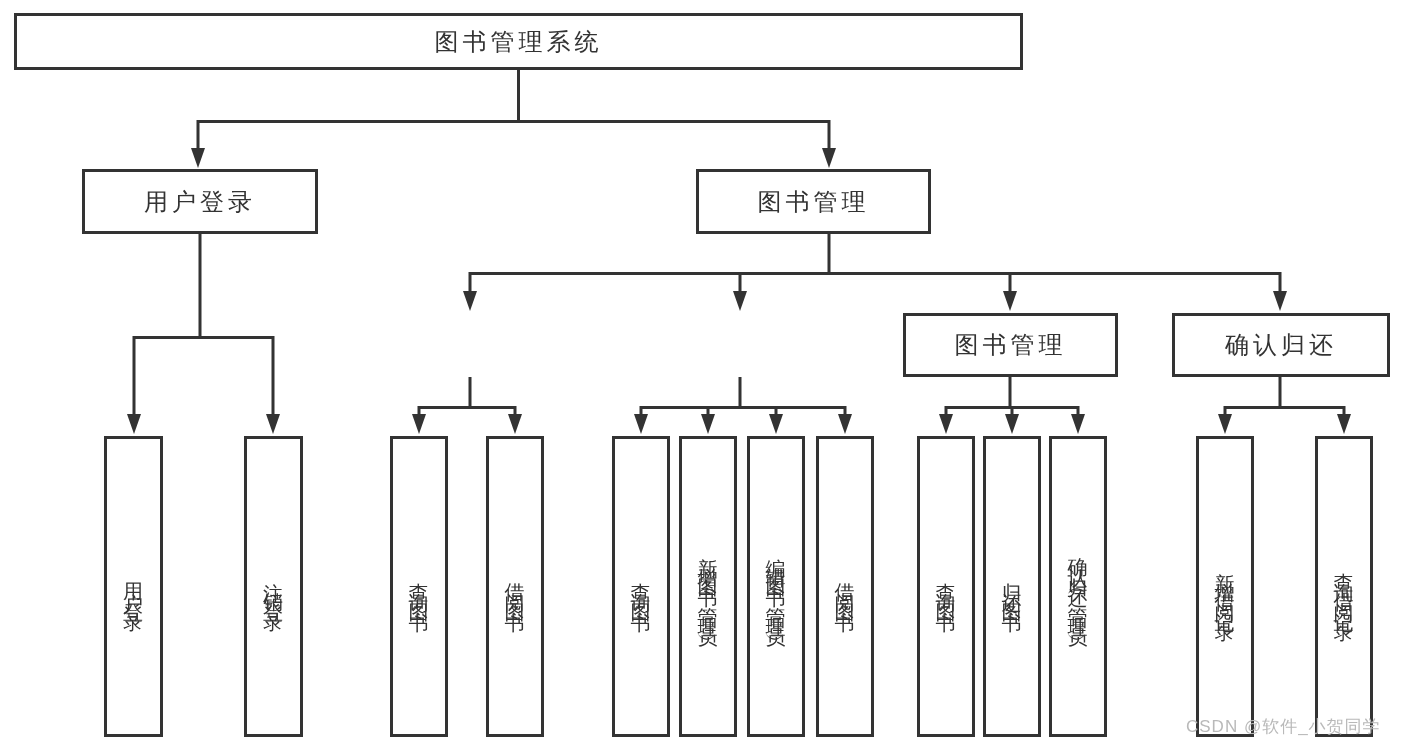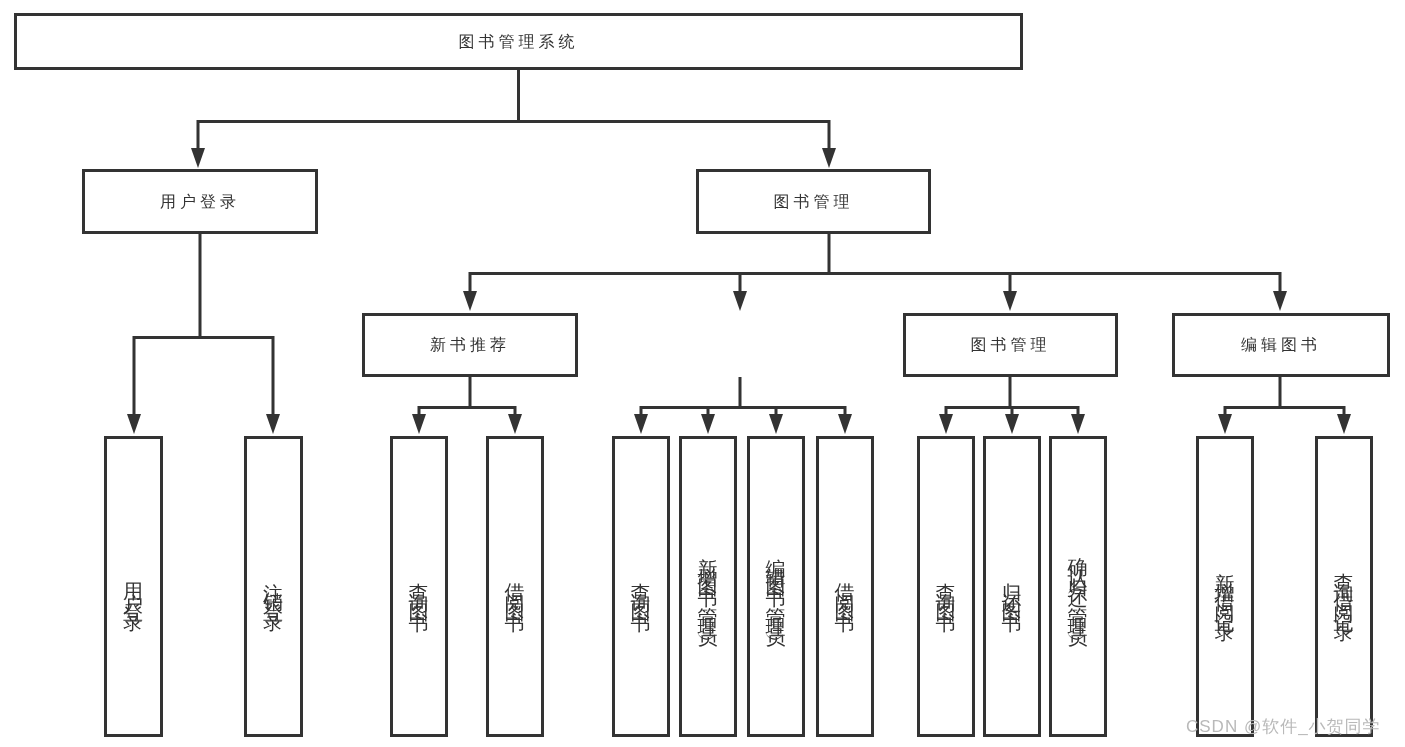--- a/index.html
+++ b/index.html
@@ -24,21 +24,21 @@
   #connectors path{stroke:var(--line);stroke-width:3;fill:none;}
   #connectors polygon{fill:var(--line);stroke:none;}
   .box{
     position:absolute;
     background:var(--box-bg);
     border:3px solid var(--line);
     color:var(--text);
     display:flex;align-items:center;justify-content:center;
     text-align:center;
   }
-  .h{font-size:16px;letter-spacing:4px;line-height:1;}
+  .h{font-size:24px;letter-spacing:4px;line-height:1;}
   .v{
     font-size:20px;
     letter-spacing:10px;
     writing-mode:vertical-lr;
     -webkit-writing-mode:vertical-lr;
     text-orientation:mixed;
     line-height:1;
   }
   #watermark{
     position:absolute;
@@ -89,23 +89,22 @@
     <path d="M1280 377 V407.5 M1225 407.5 H1344 M1225 406 V416 M1344 406 V416"></path>
     <polygon points="1218,414 1232,414 1225,434"></polygon>
     <polygon points="1337,414 1351,414 1344,434"></polygon>
   </svg>
 
   <div class="box h" style="left:14px;top:13px;width:1009px;height:57px">图书管理系统</div>
 
   <div class="box h" style="left:82px;top:169px;width:236px;height:65px">用户登录</div>
   <div class="box h" style="left:696px;top:169px;width:235px;height:65px">图书管理</div>
 
-  <div class="box h" style="left:362px;top:313px;width:216px;height:64px">新书推荐</div>
   <div class="box h" style="left:903px;top:313px;width:215px;height:64px">图书管理</div>
-  <div class="box h" style="left:1172px;top:313px;width:218px;height:64px">编辑图书</div>
+  <div class="box h" style="left:1172px;top:313px;width:218px;height:64px">确认归还</div>
 
   <div class="box v" style="left:104px;top:436px;width:59px;height:301px">用户登录</div>
   <div class="box v" style="left:244px;top:436px;width:59px;height:301px">注销登录</div>
 
   <div class="box v" style="left:390px;top:436px;width:58px;height:301px">查询图书</div>
   <div class="box v" style="left:486px;top:436px;width:58px;height:301px">借阅图书</div>
 
   <div class="box v" style="left:612px;top:436px;width:58px;height:301px">查询图书</div>
   <div class="box v" style="left:679px;top:436px;width:58px;height:301px">新增图书（管理员）</div>
   <div class="box v" style="left:747px;top:436px;width:58px;height:301px">编辑图书（管理员）</div>

